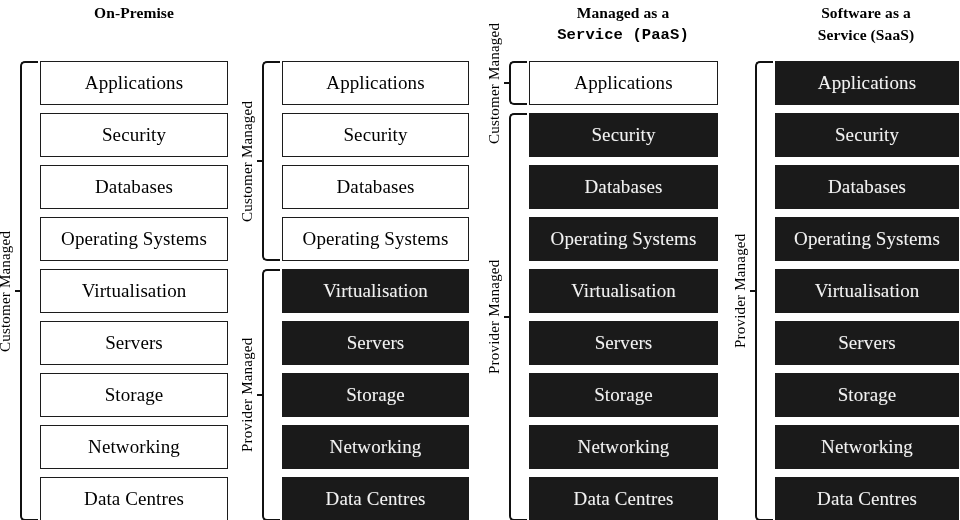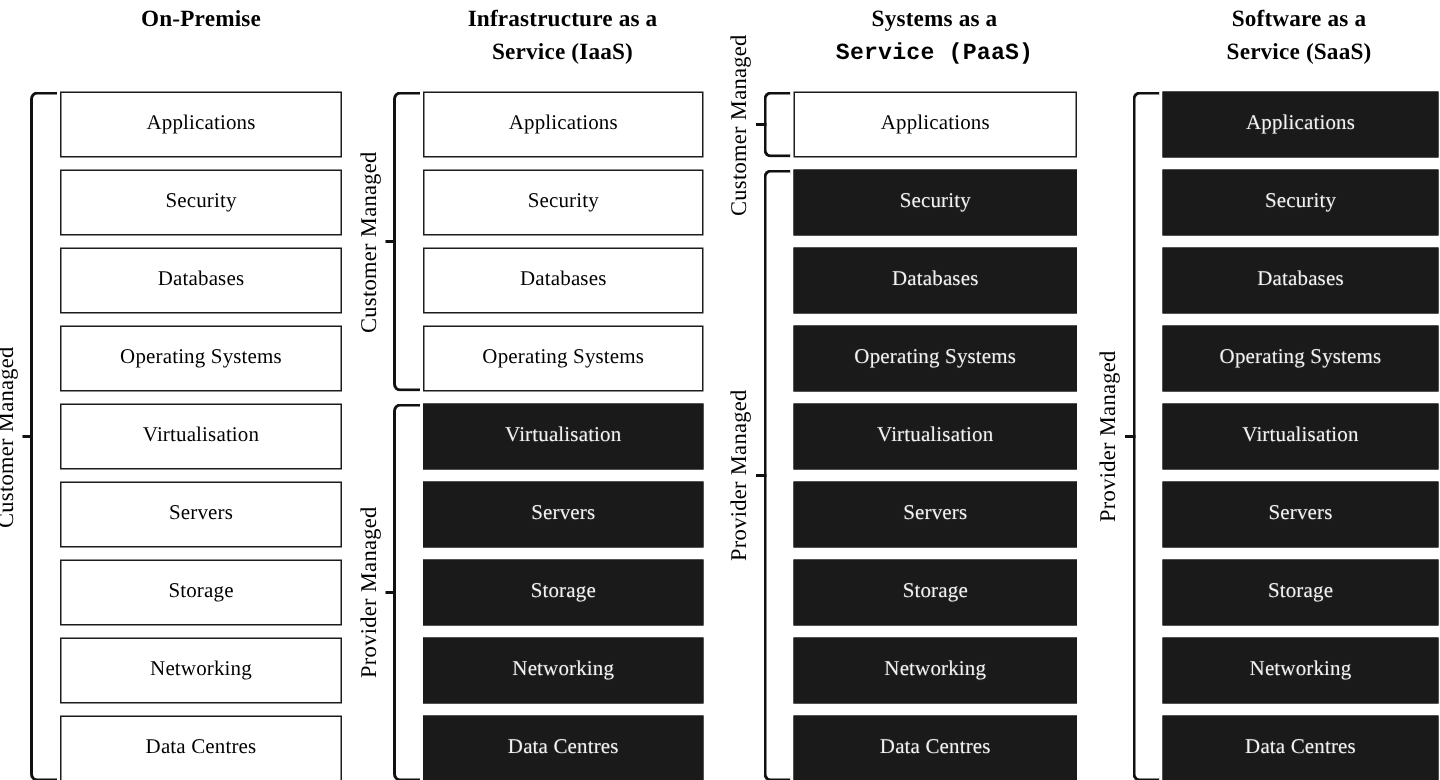--- a/index.html
+++ b/index.html
@@ -36,21 +36,21 @@
     white-space: pre-line;
   }
 
   
   .layer-box {
     position: absolute;
     box-sizing: border-box;
     display: flex;
     align-items: center;
     justify-content: center;
-    font-size: 14px;
+    font-size: 19px;
     font-family: "Liberation Serif", "DejaVu Serif", serif;
     letter-spacing: 0.1px;
   }
   .layer-box.light {
     background: #ffffff;
     border: 1.7px solid #1c1c1c;
     color: #000000;
   }
   .layer-box.dark {
     background: #1a1a1a;
@@ -127,21 +127,20 @@
     <div class="layer-box light" style="left: 40px; width: 188px; top: 425px; height: 44px;">
       <span>Networking</span>
     </div>
     <div class="layer-box light" style="left: 40px; width: 188px; top: 477px; height: 44px;">
       <span>Data Centres</span>
     </div>
     <div class="bracket" style="left: 20px; width: 18px; top: 61px; height: 460px;">
       <span class="nub"></span>
     </div>
     <div class="bracket-label" style="left: -6px; width: 22px; top: 61px; height: 460px;">Customer Managed</div>
-    <div class="col-header" style="left: 235px; width: 280px;"><span style="display: block;">Infrastructure as a</span><span style="display: block;">Service (IaaS)</span></div>
     <div class="layer-box light" style="left: 282px; width: 187px; top: 61px; height: 44px;">
       <span>Applications</span>
     </div>
     <div class="layer-box light" style="left: 282px; width: 187px; top: 113px; height: 44px;">
       <span>Security</span>
     </div>
     <div class="layer-box light" style="left: 282px; width: 187px; top: 165px; height: 44px;">
       <span>Databases</span>
     </div>
     <div class="layer-box light" style="left: 282px; width: 187px; top: 217px; height: 44px;">
@@ -163,21 +162,21 @@
       <span>Data Centres</span>
     </div>
     <div class="bracket" style="left: 262px; width: 18px; top: 61px; height: 200px;">
       <span class="nub"></span>
     </div>
     <div class="bracket-label" style="left: 236px; width: 22px; top: 61px; height: 200px;">Customer Managed</div>
     <div class="bracket" style="left: 262px; width: 18px; top: 269px; height: 252px;">
       <span class="nub"></span>
     </div>
     <div class="bracket-label" style="left: 236px; width: 22px; top: 269px; height: 252px;">Provider Managed</div>
-    <div class="col-header" style="left: 483px; width: 280px;"><span style="display: block;">Systems as a</span><span style="display: block; font-family: Liberation Mono, monospace;">Service (PaaS)</span></div>
+    <div class="col-header" style="left: 483px; width: 280px;"><span style="display: block;">Managed as a</span><span style="display: block; font-family: Liberation Mono, monospace;">Service (PaaS)</span></div>
     <div class="layer-box light" style="left: 529px; width: 189px; top: 61px; height: 44px;">
       <span>Applications</span>
     </div>
     <div class="layer-box dark" style="left: 529px; width: 189px; top: 113px; height: 44px;">
       <span>Security</span>
     </div>
     <div class="layer-box dark" style="left: 529px; width: 189px; top: 165px; height: 44px;">
       <span>Databases</span>
     </div>
     <div class="layer-box dark" style="left: 529px; width: 189px; top: 217px; height: 44px;">

